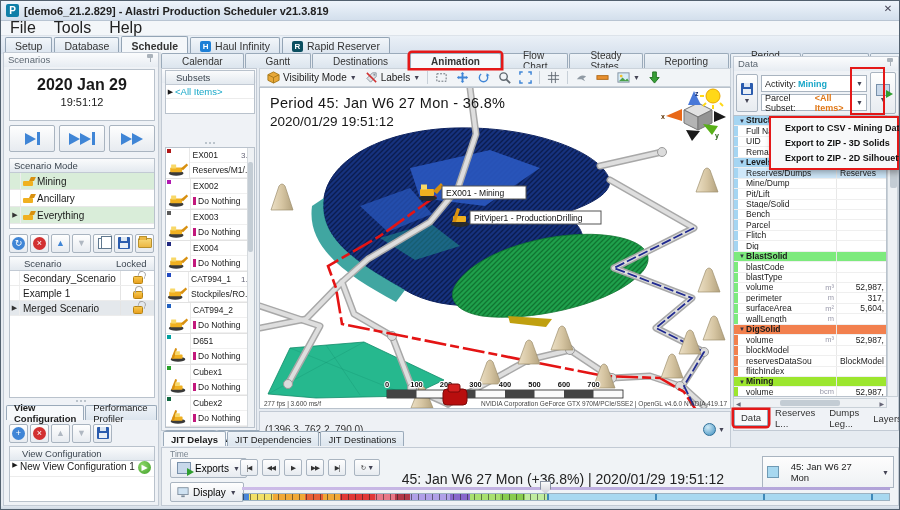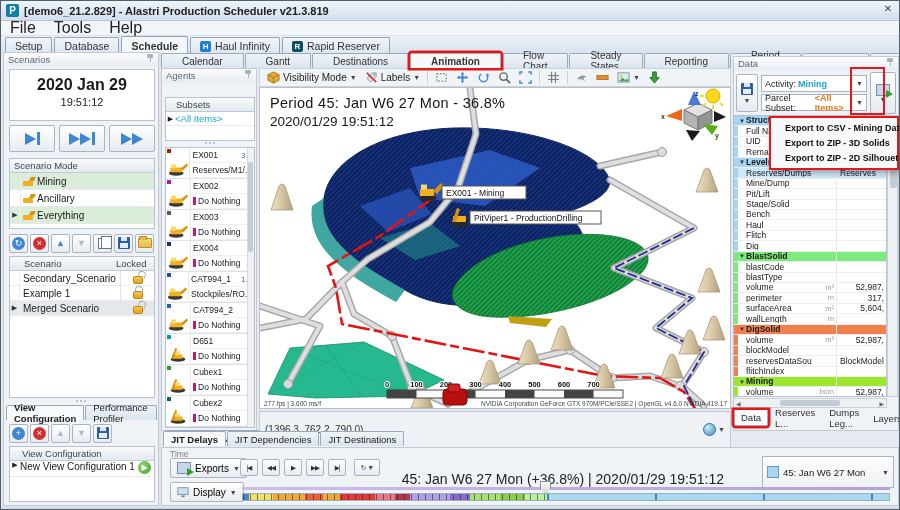--- a/index.html
+++ b/index.html
@@ -74,21 +74,21 @@
 .splitdots i{width:2px;height:2px;background:#aab4be;border-radius:50%}
 .vctabs{position:absolute;left:2px;top:352px;display:flex}
 .vtab{height:15px;padding:0 7px;font-size:9.5px;border:1px solid #9aaaba;border-bottom:none;border-radius:2px 2px 0 0;background:linear-gradient(#eef3f8,#dce5ee);margin-right:1px;display:flex;align-items:center}
 .vtab.active{background:#f7f9fb;font-weight:bold}
 #vc-toolbar{position:absolute;left:5px;top:369px;width:146px;height:22px;display:flex;gap:2px;align-items:center}
 #vcgrid{position:absolute;left:5px;top:393px;width:146px;height:56px}
 .gorow{display:flex;align-items:flex-start;height:16px;font-size:10px;border-bottom:1px solid #ececec}
 .go-ico{width:13px;height:13px;border-radius:50%;background:radial-gradient(circle at 35% 35%,#8ed86a,#3f9e28);color:#fff;font-size:8px;display:flex;align-items:center;justify-content:center;margin-right:3px}
 
 #agents-panel{left:160px;top:67px;width:96px;height:363px}
-#subsets{position:absolute;left:3px;top:28px;width:90px;height:44px}
+#subsets{position:absolute;left:3px;top:1px;width:90px;height:44px}
 .allitems{color:#18a8c8;font-size:9.5px}
 .agent-list{position:absolute;left:3px;top:78px;width:90px;height:281px;background:#fff;border:1px solid #b9c2cc;overflow:hidden}
 .agent-row{position:relative;height:31px;border-bottom:1px solid #e2e2e2;display:flex}
 .agent-flag{position:absolute;left:1px;top:1px;width:4px;height:4px}
 .agent-icon{width:24px;display:flex;align-items:flex-end;justify-content:center;padding-bottom:2px}
 .agent-icon svg{width:22px;height:15px}
 .agent-icon.excavator .g-drill{display:none}
 .agent-icon.drill .g-excavator{display:none}
 .agent-cells{flex:1;display:flex;flex-direction:column;border-left:1px solid #e8e8e8}
 .a-line{flex:1;display:flex;align-items:center;font-size:8.5px;padding:0 2px;border-bottom:1px solid #f0f0f0;overflow:hidden;white-space:nowrap}
@@ -152,21 +152,21 @@
 .dtab{height:16px;padding:0 6px;font-size:9.5px;display:flex;align-items:center;border:1px solid transparent;color:#333}
 .dtab.active{border:1px solid #9aaaba;border-top:none;background:#f7f9fb;border-radius:0 0 2px 2px}
 .dtab.anno{box-shadow:0 0 0 2.5px #e41818;z-index:40;position:relative}
 
 #jit-tabs{position:absolute;left:162px;top:430px;display:flex}
 #time-panel{position:absolute;left:160px;top:446px;width:738px;height:59px;background:#f0f3f6;border:1px solid #c2cad4}
 .time-cap{position:absolute;left:8px;top:1px;font-size:8.5px;color:#7a8590}
 .tp-btn{position:absolute;height:20px;padding:0 6px;gap:4px;font-size:10px}
 .mini-t{width:18px;height:17px;font-size:6.5px;color:#333;letter-spacing:-1px}
 .status-line{position:absolute;right:174px;top:23px;font-size:14px;color:#222;white-space:nowrap}
-.period-dd{position:absolute;right:4px;top:8px;width:132px;height:32px;border:1px solid #a9b4c0;background:linear-gradient(#fdfdfd,#eef1f4);display:flex;align-items:center;gap:4px;padding:0 4px;font-size:9.5px}
+.period-dd{position:absolute;right:4px;top:8px;width:132px;height:32px;border:1px solid #a9b4c0;background:linear-gradient(#fdfdfd,#eef1f4);display:flex;align-items:center;gap:12px;padding:0 4px;font-size:9.5px}
 .sw{width:12px;height:12px;background:#a8d8f0;border:1px solid #6f9ab5}
 .tl-track{position:absolute;left:80px;top:39px;width:648px;height:3px;background:linear-gradient(90deg,#cdbce8,#b0a2d8)}
 .tl-thumb{position:absolute;left:378px;top:33px;width:11px;height:13px;background:linear-gradient(#fafafa,#d2d2da);border:1px solid #8890a0;clip-path:polygon(0 0,100% 0,100% 62%,50% 100%,0 62%)}
 .tl-bar{position:absolute;left:80px;top:45px;width:648px;height:8px;border:1px solid #9cb2c2;
 background-image:
  repeating-linear-gradient(90deg,rgba(30,30,30,.55) 0 1px,transparent 1px 7px),
  repeating-linear-gradient(90deg,#3e88b8 0 2px,transparent 2px 108px),
  linear-gradient(90deg,#4a86d8 0,#4a86d8 6px,#f2e068 6px,#f2e068 30px,#f0a838 30px,#f0a838 62px,#e86038 62px,#e86038 80px,#f0a838 80px,#f0a838 97px,#e03838 97px,#e03838 132px,#e87888 132px,#e87888 152px,#b03848 152px,#b03848 167px,#b0a0e8 167px,#b0a0e8 207px,#8868cc 207px,#8868cc 227px,#a8e070 227px,#a8e070 257px,#88cc50 257px,#88cc50 282px,#c0eca0 282px,#c0eca0 304px,#a8d8f0 304px,#a8d8f0 648px);
 background-size:304px 100%,344px 100%,100% 100%;
 background-position:0 0,304px 0,0 0;
@@ -1066,21 +1066,21 @@
         <span class="sec-strip"></span>
         <span class="d-exp">▼</span>
         <span class="d-name">Bench</span>
         <span class="d-unit"></span>
         <span class="d-val"></span>
       </div>
 
       <div class="drow bluesec">
         <span class="sec-strip"></span>
         <span class="d-exp">▼</span>
-        <span class="d-name">Haul</span>
+        <span class="d-name">Parcel</span>
         <span class="d-unit"></span>
         <span class="d-val"></span>
       </div>
 
       <div class="drow bluesec">
         <span class="sec-strip"></span>
         <span class="d-exp">▼</span>
         <span class="d-name">Flitch</span>
         <span class="d-unit"></span>
         <span class="d-val"></span>

